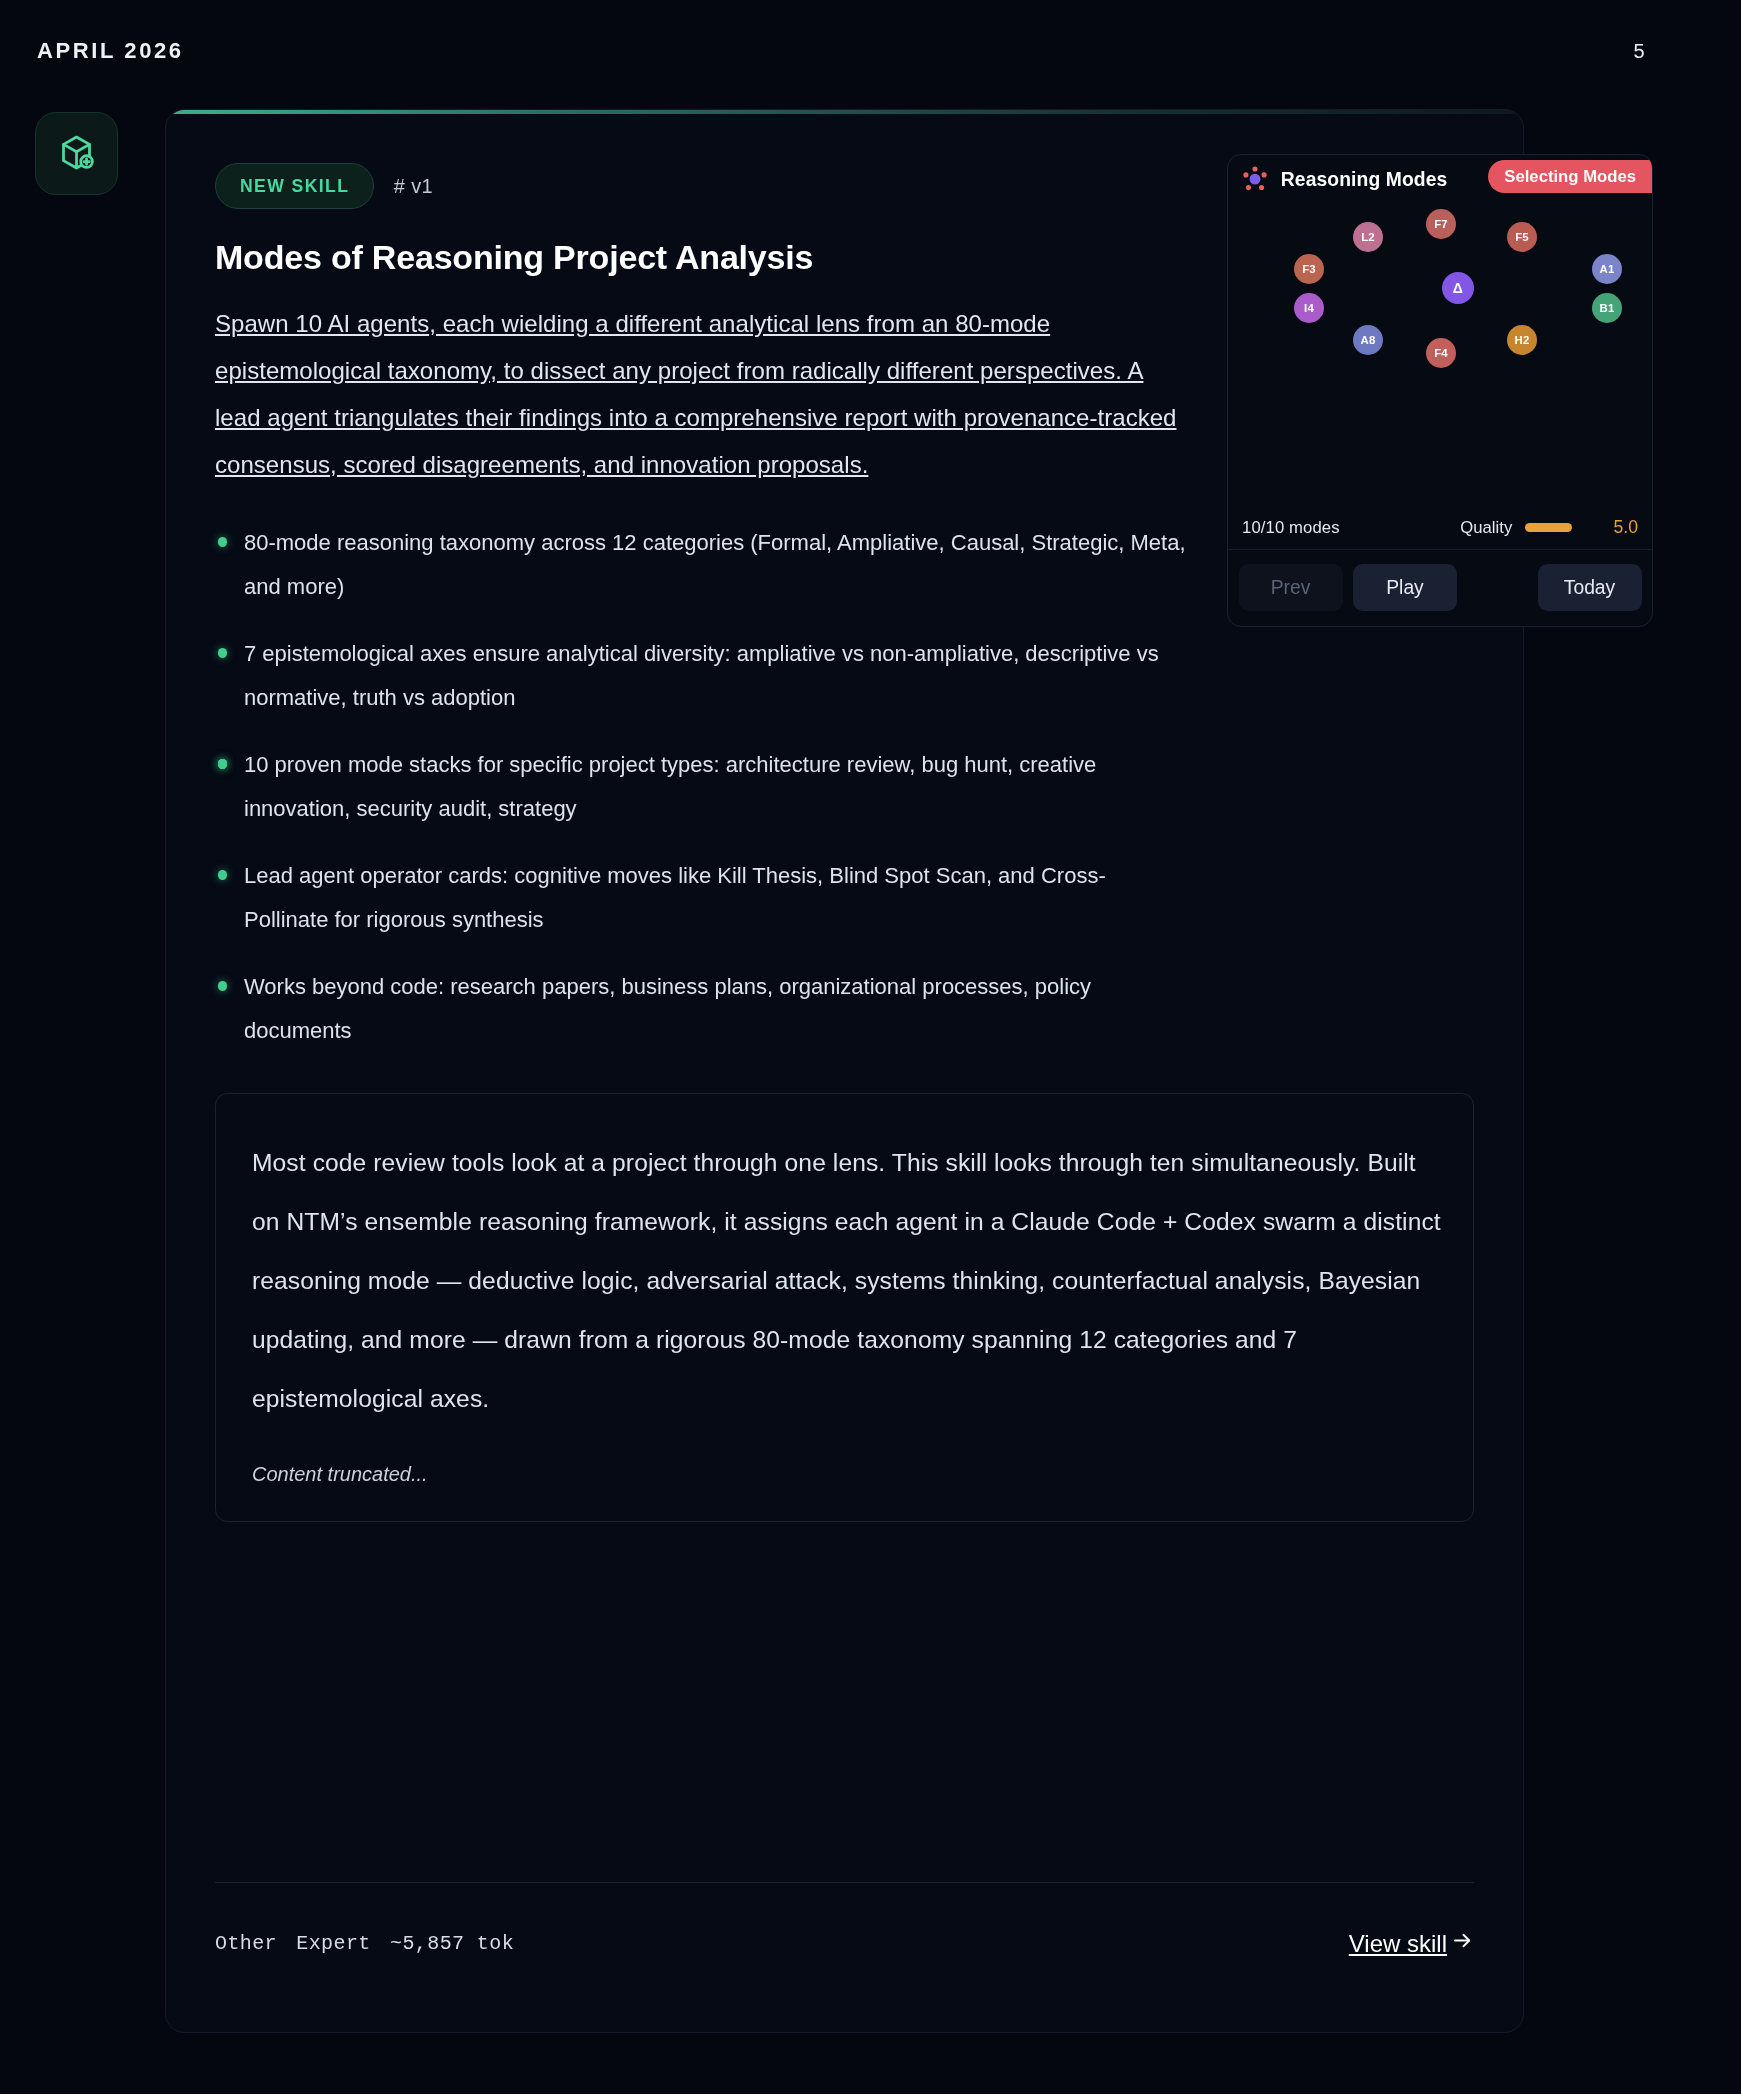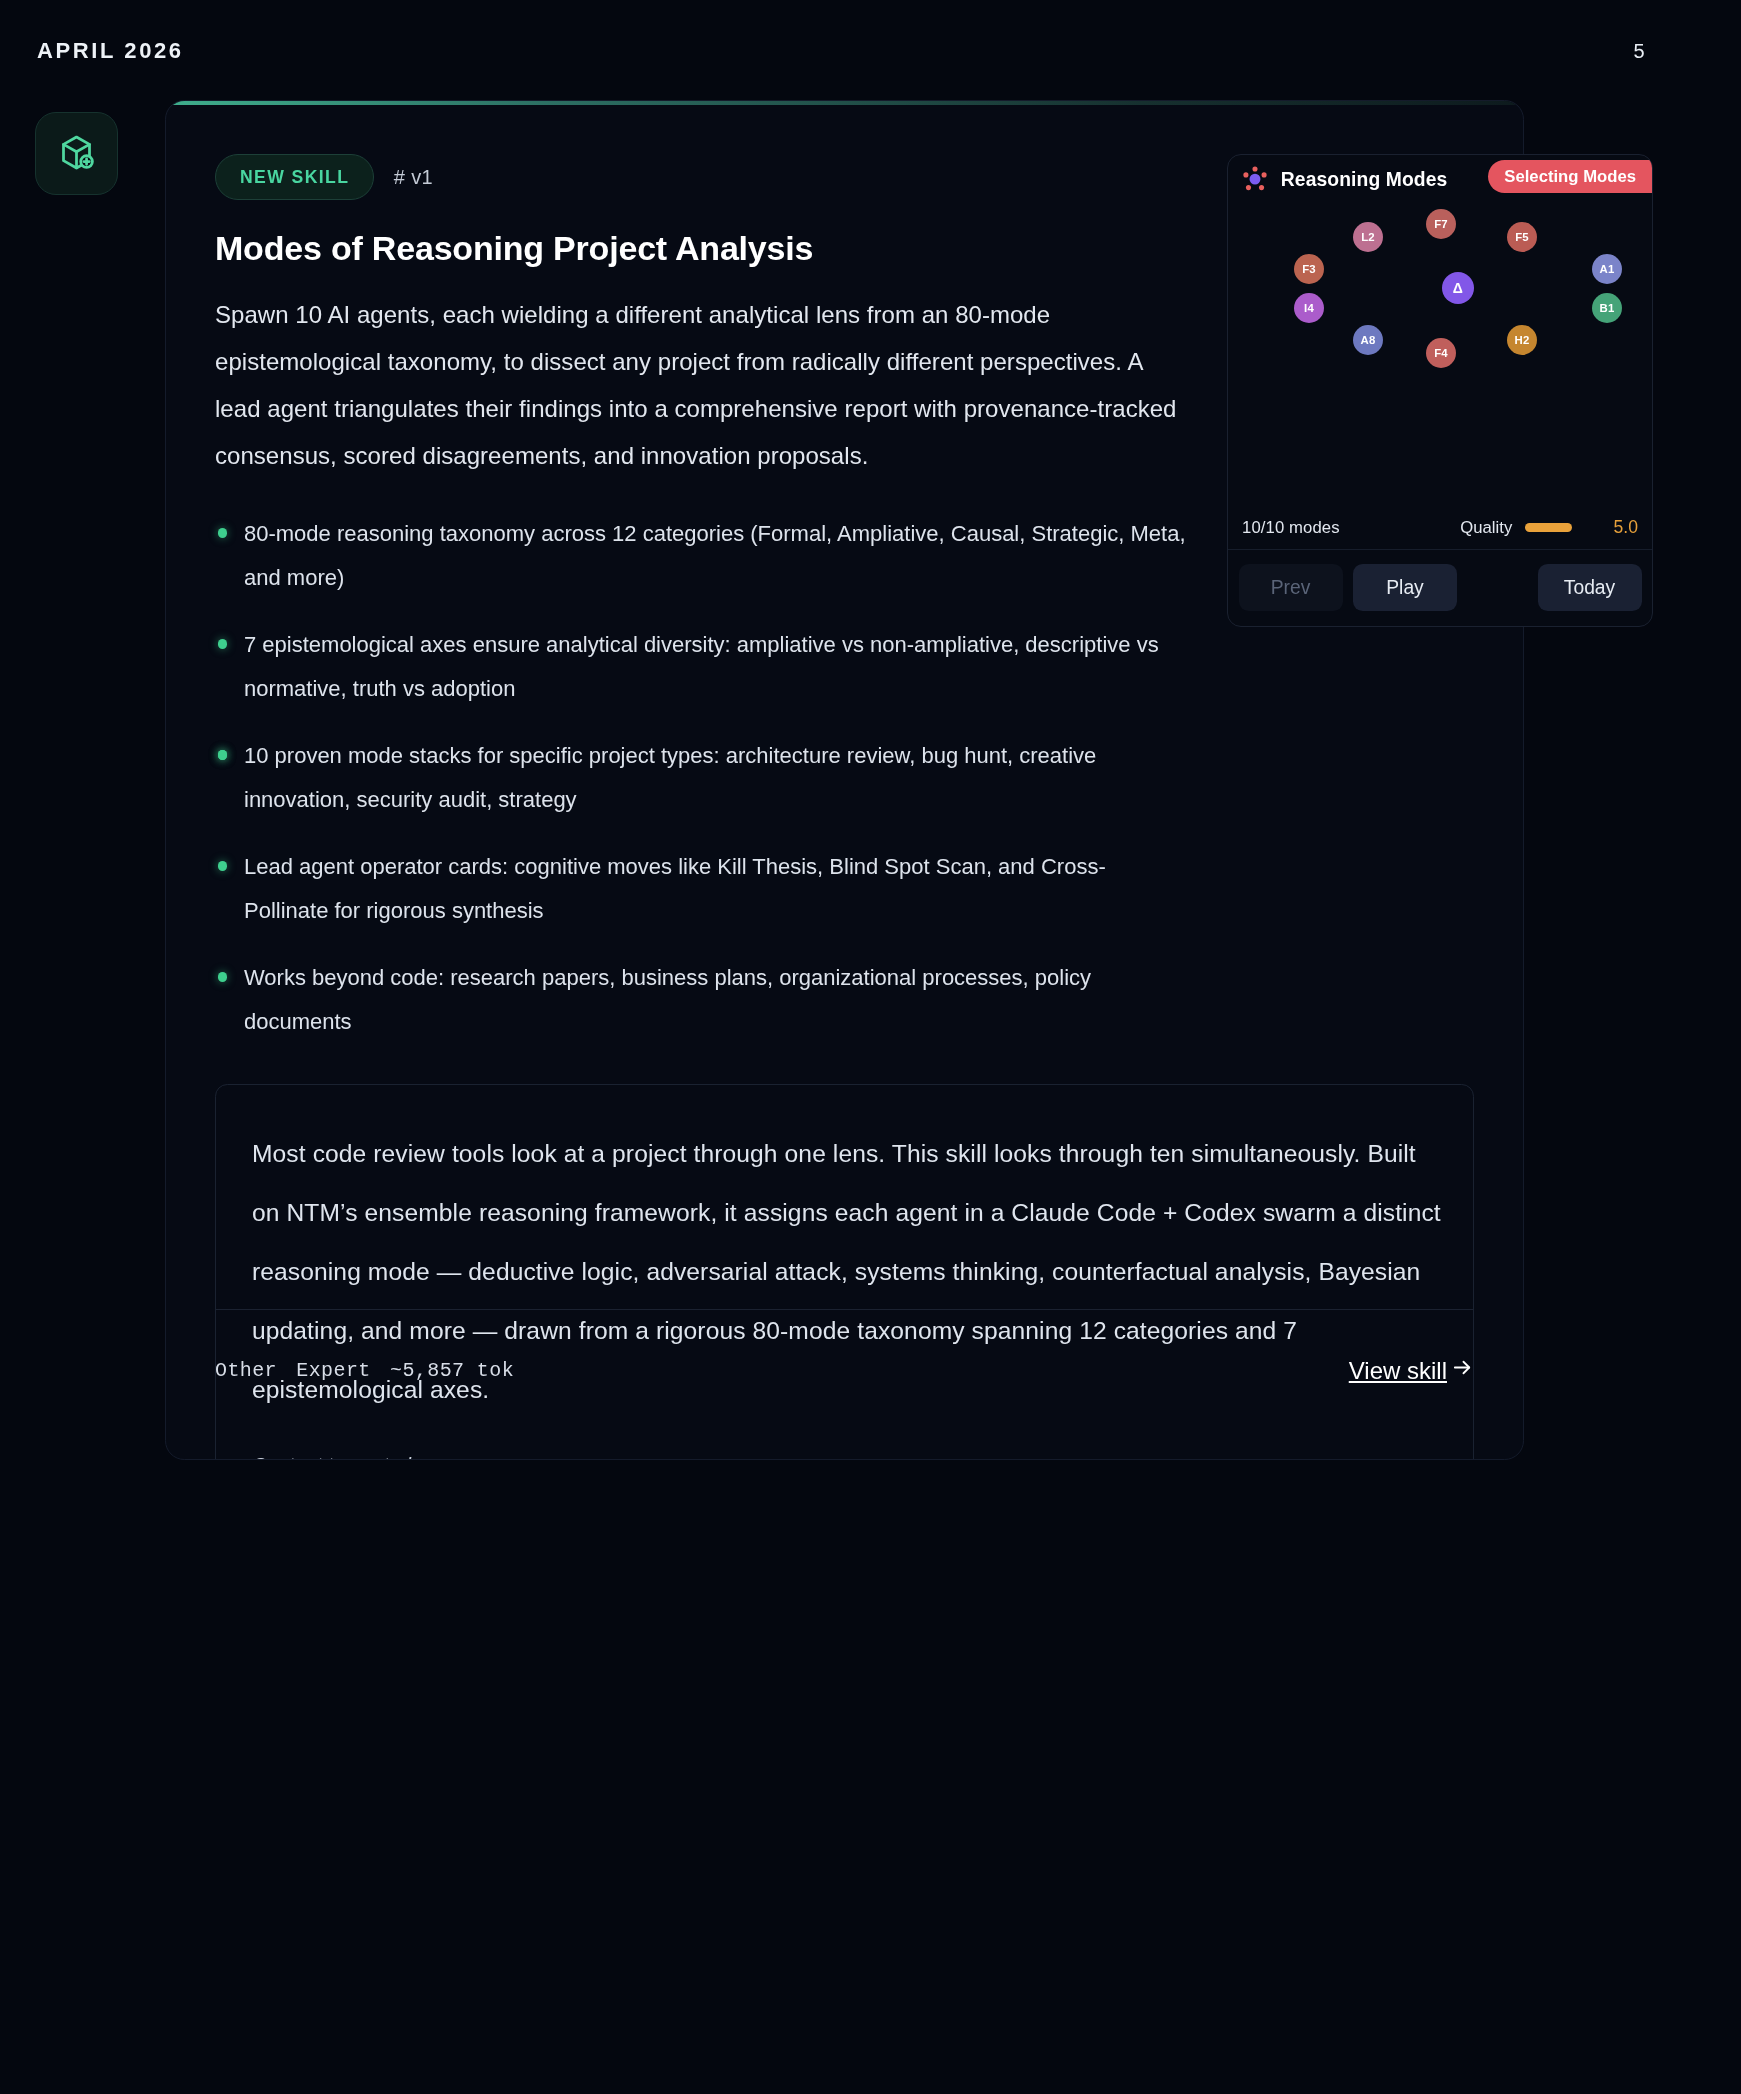--- a/index.html
+++ b/index.html
@@ -55,23 +55,23 @@
     border: 0.9px solid #16322e;
     display: flex;
     align-items: center;
     justify-content: center;
   }
 
   
   .card {
     position: absolute;
     left: 165px;
-    top: 100px;
+    top: 109px;
     width: 1359px;
-    height: 1360px;
+    height: 1924px;
     border-radius: 19.3px;
     background: #060a14;
     border: 0.9px solid #141b2b;
     overflow: hidden;
   }
   .card-accent {
     position: absolute;
     top: 0; left: 0; right: 0;
     height: 3.5px;
     background: linear-gradient(90deg, #3fae8d 0%, #2c6f63 28%, #16302f 72%, #0d1a1d 100%);
@@ -129,20 +129,21 @@
     color: #ffffff;
     letter-spacing: -0.2px;
   }
   .lede {
     margin-top: 23px;
     font-size: 24px;
     line-height: 47px;
     color: #e2e7ef;
     max-width: 970px;
     letter-spacing: 0.04px;
+    text-decoration: underline;
   }
 
   
   .bullets {
     margin-top: 33px;
     list-style: none;
   }
   .bullet {
     position: relative;
     padding-left: 29px;

